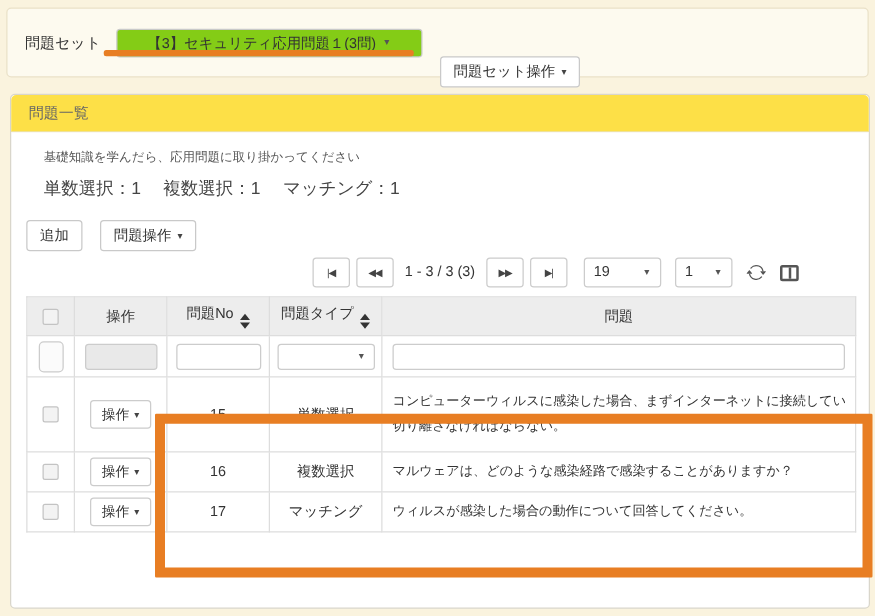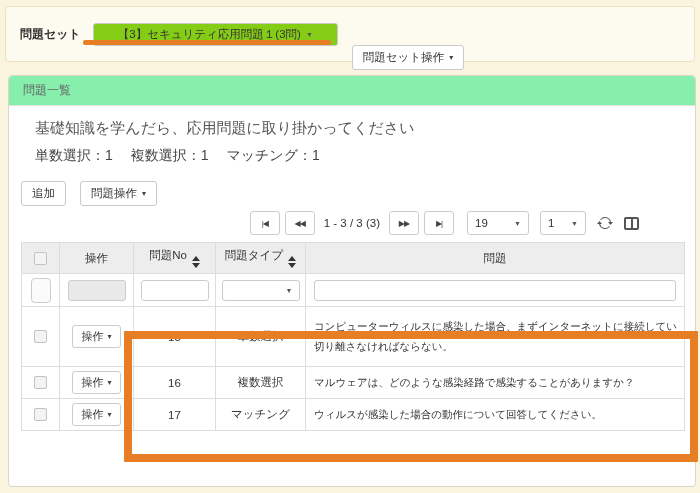--- a/index.html
+++ b/index.html
@@ -11,21 +11,21 @@
     color:#333;
     overflow:hidden;
   }
 
   
   .topbar {
     position:absolute; left:5px; top:6px; width:690px; height:56px;
     background:#fdfaef; border:1px solid #eae1c8; border-radius:4px;
     display:flex; align-items:center; padding:0 14px;
   }
-  .topbar-label { font-size:12px; font-weight:bold; color:#333; }
+  .topbar-label { font-size:12px; font-weight:normal; color:#333; }
   .qs-select {
     width:245px; height:23px; margin-left:12px;
     background:#84cc16; border:1px solid #c9c9c9; border-radius:3px;
     display:flex; align-items:center; justify-content:space-between;
     padding:0 24px; font-size:11.5px; color:#333; cursor:pointer;
   }
   .select-arrow { font-size:7px; color:#555; }
   .btn {
     background:#fff; border:1px solid #c9c9c9; border-radius:3px;
     font-size:11.5px; color:#333; cursor:pointer;
@@ -44,30 +44,30 @@
     position:absolute; left:124px; top:331px; width:574px; height:131px;
     border:8px solid #e87e23; border-radius:1px; z-index:6; pointer-events:none;
   }
 
   
   .panel {
     position:absolute; left:8px; top:75px; width:688px; height:412px;
     background:#fff; border:1px solid #d9d6cb; border-radius:4px;
   }
   .panel-header {
-    height:30px; background:#86efac; border-bottom:1px solid #e7e3d7;
+    height:30px; background:#fde047; border-bottom:1px solid #e7e3d7;
     border-radius:4px 4px 0 0; display:flex; align-items:center;
     padding:0 14px; font-size:12px; color:#666;
   }
   .panel-body { padding:2px 10px 10px 12px; }
 
   .title-row { margin:22px 0 0 8px; }
   .title-row h2 { display:inline; font-size:17px; font-weight:normal; color:#555; }
   .title-count { margin-left:8px; font-size:13px; color:#f0a63c; }
-  .desc   { margin:11px 0 0 14px; font-size:15px; color:#555; }
+  .desc   { margin:11px 0 0 14px; font-size:10px; color:#555; }
   .counts { margin:9px 0 0 14px; font-size:14px; color:#444; }
   .counts span { margin-right:14px; }
 
   .toolbar { margin:16px 0 0 0; display:flex; gap:14px; }
 
   
   .pager {
     display:flex; justify-content:flex-end; align-items:center;
     margin:3px 46px 0 0; gap:5px; height:28px;
   }

